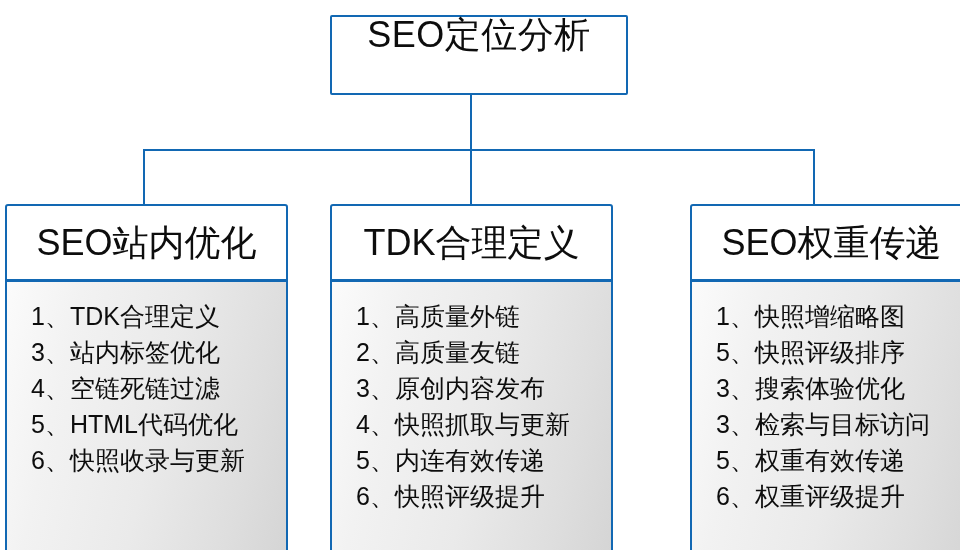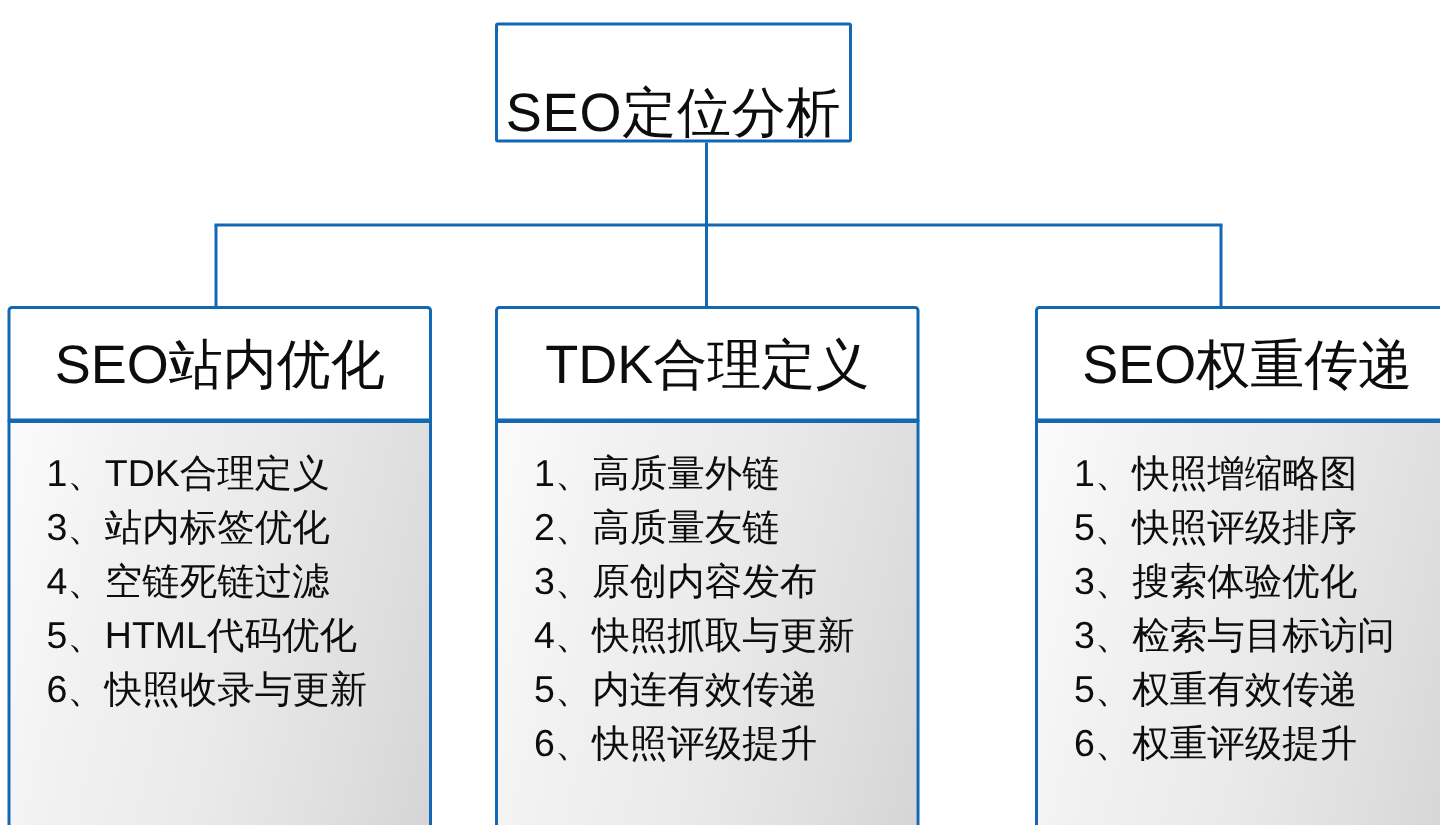--- a/index.html
+++ b/index.html
@@ -30,28 +30,28 @@
     width: 960px;
     height: 550px;
     pointer-events: none;
   }
 
   
   .root-box {
     position: absolute;
     left: 330px;
     top: 15px;
-    width: 238px;
+    width: 298px;
     height: 80px;
     box-sizing: border-box;
     border: 2px solid #1268b3;
     background: #ffffff;
     border-radius: 2px;
     display: flex;
-    align-items: flex-end;
+    align-items: flex-start;
     justify-content: center;
   }
   .root-title {
     font-size: 36px;
     line-height: 1;
     color: #0d0d0d;
     letter-spacing: 0.5px;
     white-space: nowrap;
   }
 

